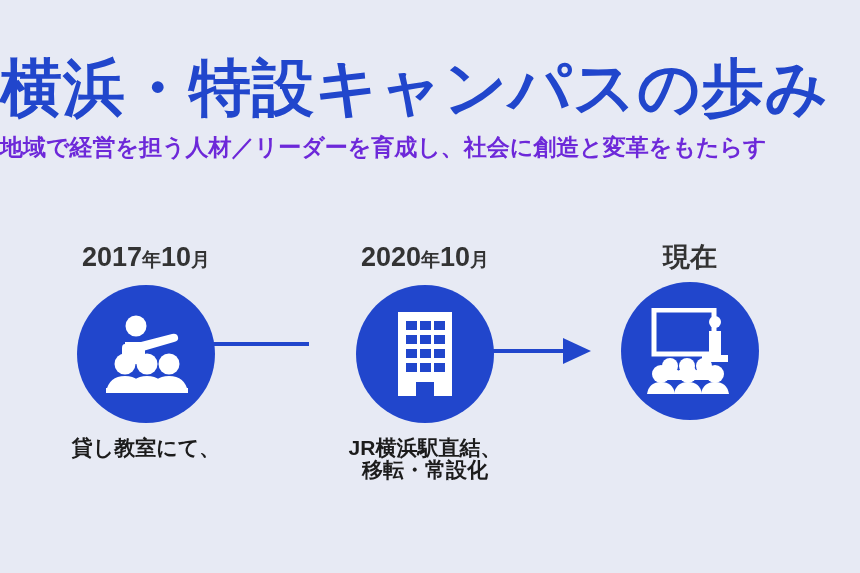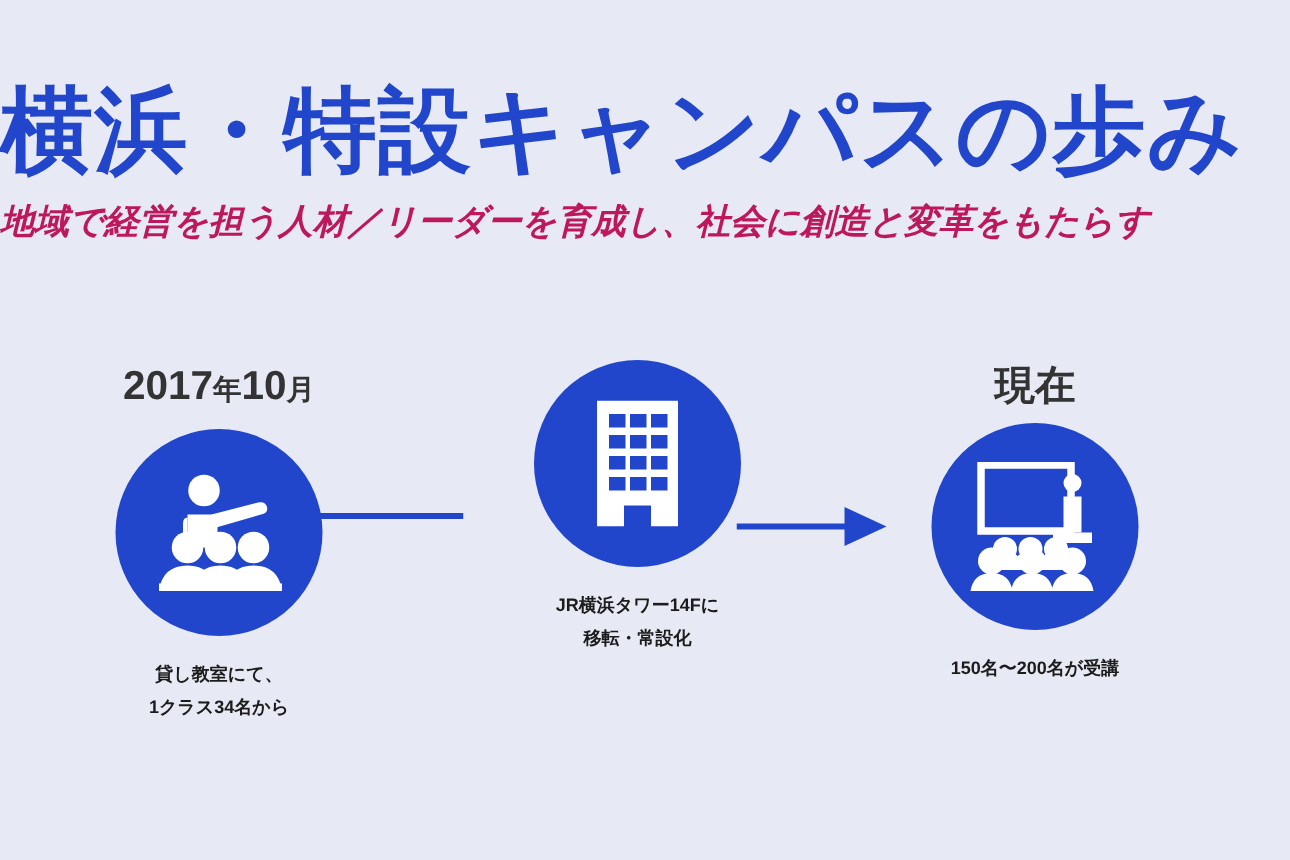--- a/index.html
+++ b/index.html
@@ -33,28 +33,27 @@
   .title {
     color: #2146cc;
     font-size: 62px;
     line-height: 72px;
     font-weight: bold;
     letter-spacing: 1px;
     margin: 0;
     white-space: nowrap;
   }
   .subtitle {
-    color: #be185d;
+    color: #6d28d9;
     font-size: 23px;
     line-height: 30px;
     font-weight: bold;
     letter-spacing: 0px;
     margin: 8px 4px 0 0;
     white-space: nowrap;
-    font-style: italic;
   }
 
   
   .timeline {
     position: absolute;
     left: 0;
     top: 240px;
     width: 721px;
     height: 300px;
   }
@@ -89,21 +88,21 @@
     margin: 0 auto;
     display: flex;
     align-items: center;
     justify-content: center;
   }
   .circle svg { display: block; }
 
   .step-caption {
     margin-top: 14px;
     color: #1c1c1c;
-    font-size: 12px;
+    font-size: 21px;
     line-height: 22px;
     font-weight: bold;
     white-space: nowrap;
   }
 
   
   .connector {
     position: absolute;
     top: 94px;
     height: 20px;
@@ -147,31 +146,33 @@
             <path d="M3 78 q3 -16 19 -16 q16 0 19 16 z" fill="#ffffff"></path>
             <path d="M25 78 q3 -16 19 -16 q16 0 19 16 z" fill="#ffffff"></path>
             <path d="M47 78 q3 -16 19 -16 q16 0 19 16 z" fill="#ffffff"></path>
             <rect x="3" y="74" width="82" height="5" fill="#ffffff"></rect>
           </svg>
         </span>
       </div>
 
       <div class="step-caption">
         <div>貸し教室にて、</div>
-        <div>1クラス34名から</div>
       </div>
     </div>
 
     <div class="connector connector-1">
       <svg width="96" height="20" viewBox="0 0 96 20" aria-hidden="true">
         <rect x="0" y="8" width="96" height="4" fill="#2146cc"></rect>
       </svg>
     </div>
 
     <div class="step step-2">
+      <div class="step-date">
+        <span>2020</span><span class="unit">年</span><span>10</span><span class="unit">月</span>
+      </div>
 
       <div class="circle">
         <span>
           <svg width="74" height="84" viewBox="0 0 74 84" aria-hidden="true">
             <path d="M10 0 h54 v84 h-18 v-14 h-18 v14 h-18 z" fill="#ffffff"></path>
             <g fill="#2146cc">
               <rect x="18" y="9" width="11" height="9"></rect>
               <rect x="32" y="9" width="11" height="9"></rect>
               <rect x="46" y="9" width="11" height="9"></rect>
               <rect x="18" y="23" width="11" height="9"></rect>
@@ -182,21 +183,21 @@
               <rect x="46" y="37" width="11" height="9"></rect>
               <rect x="18" y="51" width="11" height="9"></rect>
               <rect x="32" y="51" width="11" height="9"></rect>
               <rect x="46" y="51" width="11" height="9"></rect>
             </g>
           </svg>
         </span>
       </div>
 
       <div class="step-caption">
-        <div>JR横浜タワー14Fに</div>
+        <div>JR横浜駅直結、</div>
         <div>移転・常設化</div>
       </div>
     </div>
 
     <div class="connector connector-2">
       <svg width="100" height="34" viewBox="0 0 100 34" aria-hidden="true">
         <rect x="0" y="15" width="76" height="4" fill="#2146cc"></rect>
         <path d="M72 4 L100 17 L72 30 z" fill="#2146cc"></path>
       </svg>
     </div>
@@ -228,18 +229,17 @@
             <circle cx="44" cy="66" r="9" fill="#ffffff"></circle>
             <circle cx="71" cy="66" r="9" fill="#ffffff"></circle>
             <path d="M3 86 q2 -12 14 -12 q12 0 14 12 z" fill="#ffffff"></path>
             <path d="M30 86 q2 -12 14 -12 q12 0 14 12 z" fill="#ffffff"></path>
             <path d="M57 86 q2 -12 14 -12 q12 0 14 12 z" fill="#ffffff"></path>
           </svg>
         </span>
       </div>
 
       <div class="step-caption">
-        <div>150名〜200名が受講</div>
       </div>
     </div>
 
   </div>
 </div>
 
 </body></html>

